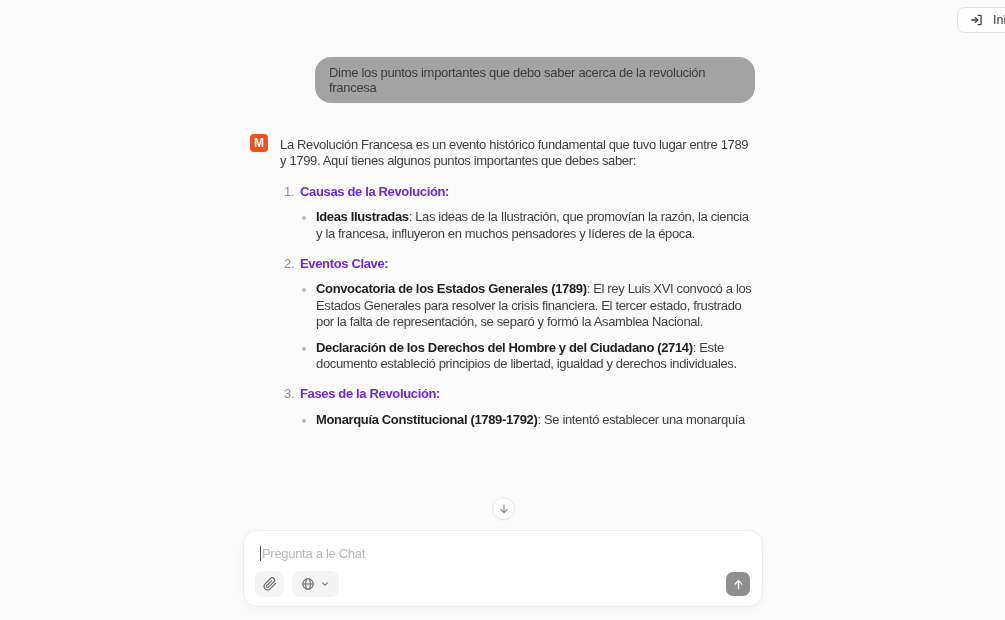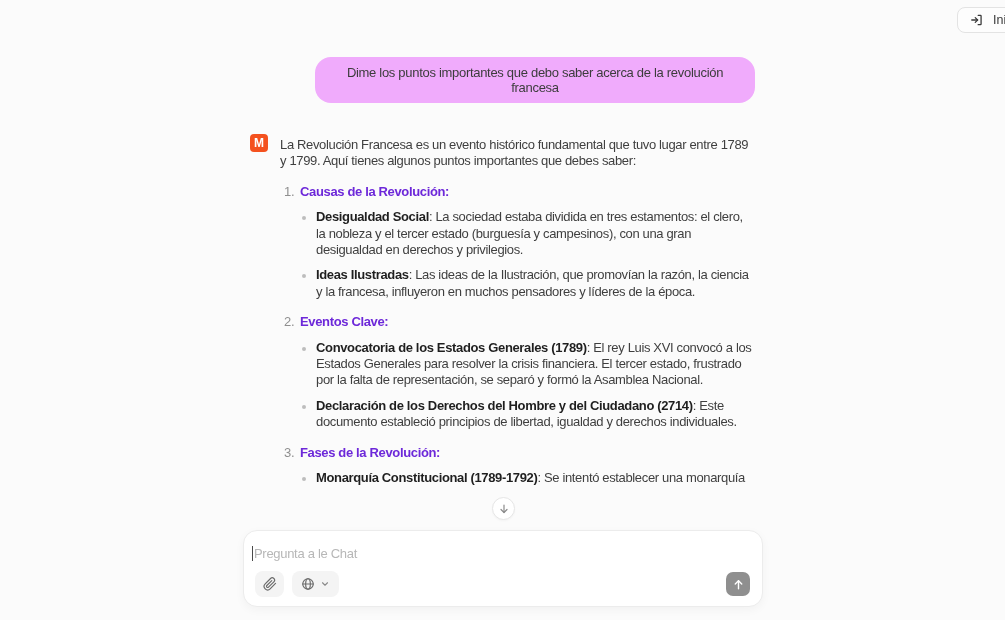--- a/index.html
+++ b/index.html
@@ -19,23 +19,23 @@
     background: #fdfdfd; border: 1px solid #e3e3e3; border-radius: 8px;
     font-size: 12.5px; color: #3a3a3a; cursor: pointer;
   }
   .login-btn svg { flex: 0 0 auto; }
 
   
   .chat-col { position: absolute; left: 250px; top: 57px; width: 505px; }
 
   .user-row { display: flex; justify-content: flex-end; }
   .user-bubble {
-    background: #f0abfc; border-radius: 16px;
+    background: #a3a3a3; border-radius: 16px;
     padding: 8px 14px; font-size: 13px; letter-spacing: -0.3px;
-    color: #3c3c3c; max-width: 440px; text-align: center;
+    color: #3c3c3c; max-width: 440px;
   }
 
   .assistant-row { display: flex; margin-top: 30px; }
   .assistant-logo {
     flex: 0 0 auto; width: 18px; height: 18px; margin-top: 1px;
     border-radius: 4px; background: #f4511e;
     display: flex; align-items: center; justify-content: center;
     color: #fff; font-weight: bold; font-size: 12px; line-height: 1;
   }
   .assistant-content {
@@ -65,21 +65,21 @@
     cursor: pointer; z-index: 5; box-shadow: 0 1px 2px rgba(0,0,0,0.03);
   }
 
   
   .composer {
     position: absolute; left: 243px; top: 530px; width: 520px; height: 77px;
     background: #ffffff; border: 1px solid #ececec; border-radius: 14px;
     box-shadow: 0 3px 10px rgba(0,0,0,0.04); z-index: 10;
   }
   .composer-input-line {
-    position: absolute; left: 8px; top: 15px; display: flex; align-items: center;
+    position: absolute; left: 16px; top: 15px; display: flex; align-items: center;
   }
   .caret { width: 1px; height: 15px; background: #4a4a4a; margin-right: 1px; }
   .composer-placeholder { font-size: 13px; letter-spacing: -0.3px; color: #b7b7b7; }
   .composer-tools { position: absolute; left: 11px; bottom: 9px; display: flex; gap: 8px; }
   .tool-btn {
     height: 26px; background: #f4f4f4; border: none; border-radius: 8px;
     display: flex; align-items: center; justify-content: center; gap: 5px;
     cursor: pointer; color: #5a5a5a;
   }
   .attach-btn { width: 29px; }
@@ -115,24 +115,20 @@
     <div class="assistant-content">
       <p class="assistant-intro">La Revolución Francesa es un evento histórico fundamental que tuvo lugar entre 1789 y 1799. Aquí tienes algunos puntos importantes que debes saber:</p>
       <div>
   <div class="section">
     <div class="section-header">
       <span class="section-number">1.</span>
       <span class="section-title">Causas de la Revolución:</span>
     </div>
     <ul class="bullets">
 
-  <li class="bullet">
-    <span class="bullet-dot"></span>
-    <span><b class="bullet-term">Desigualdad Social</b><span>: La sociedad estaba dividida en tres estamentos: el clero, la nobleza y el tercer estado (burguesía y campesinos), con una gran desigualdad en derechos y privilegios.</span></span>
-  </li>
 
   <li class="bullet">
     <span class="bullet-dot"></span>
     <span><b class="bullet-term">Ideas Ilustradas</b><span>: Las ideas de la Ilustración, que promovían la razón, la ciencia y la francesa, influyeron en muchos pensadores y líderes de la época.</span></span>
   </li>
 </ul>
   </div>
 
   <div class="section">
     <div class="section-header">

